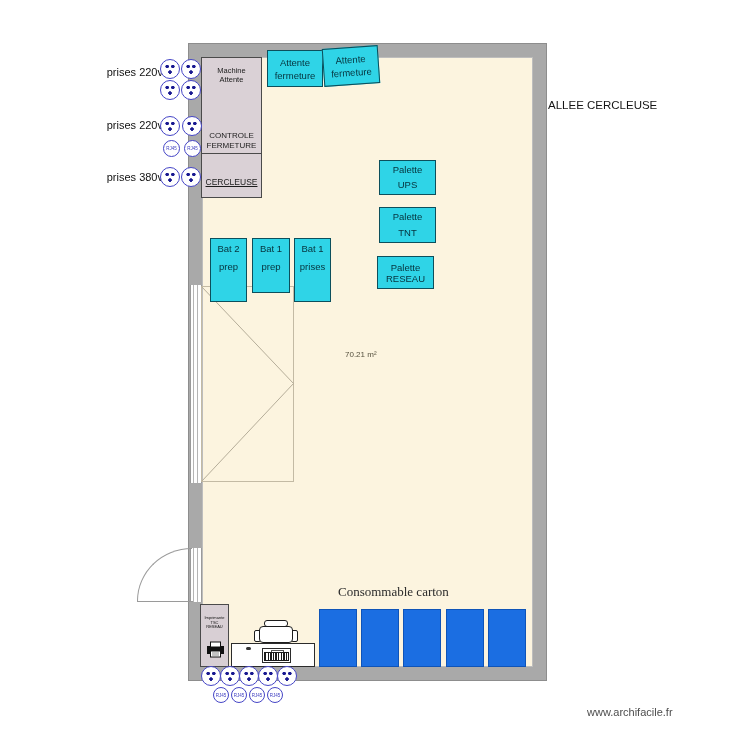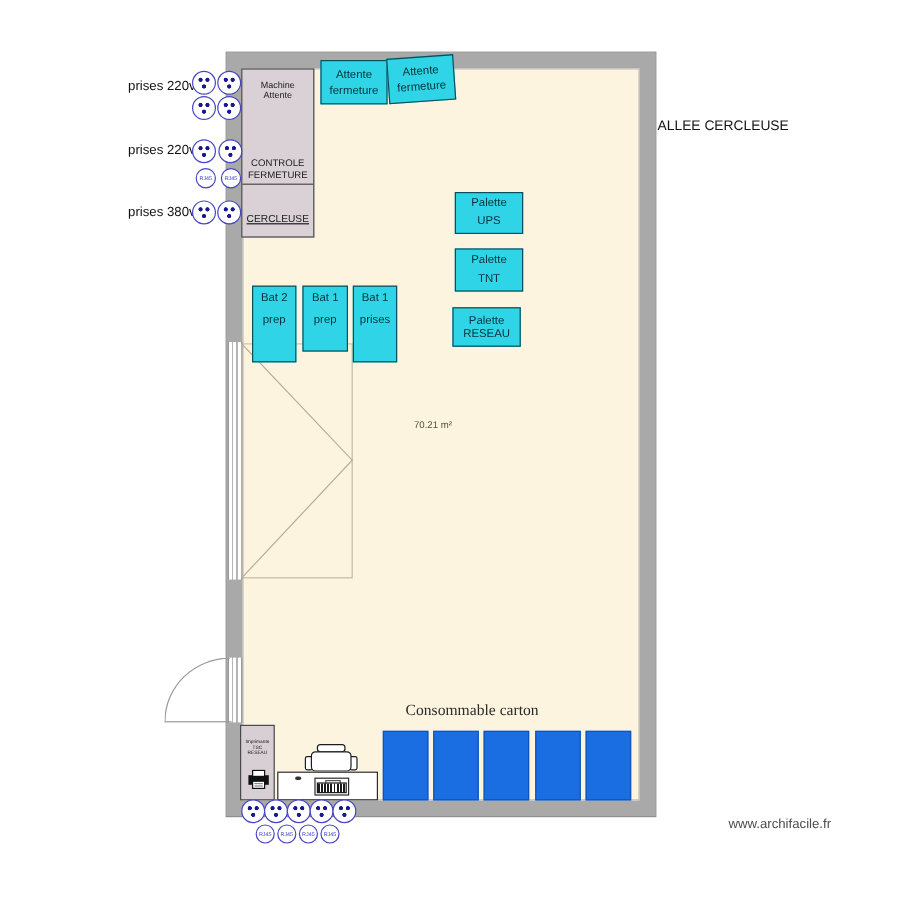--- a/index.html
+++ b/index.html
@@ -78,21 +78,21 @@
   .rj{width:17px;height:17px;border-radius:50%;background:#fff;
     border:1.4px solid var(--outlet-blue,#4545c6);color:#3c3cc0;font-size:4.5px;
     display:flex;align-items:center;justify-content:center;}
   .rj.small{width:16px;height:16px;}
 
   
   .outlet-label{width:65px;text-align:right;font-size:11px;color:#111;}
   .aisle{left:548px;top:99px;font-size:11.5px;color:#151515;}
   .area{left:345px;top:350px;font-size:8px;color:#55503e;}
   .consommable{left:338px;top:584px;font-size:13px;color:#2b2b2b;font-family:Liberation Serif, serif;}
-  .watermark{left:587px;top:681px;font-size:11px;color:#4d4d4d;margin-left:20px;}
+  .watermark{left:587px;top:706px;font-size:11px;color:#4d4d4d;}
 </style>
 </head>
 <body>
 
 <div id="plan">
 
   <div class="abs room"></div>
 
   <div class="abs opening" style="left:190px;top:285px;height:198px;"></div>
   <div class="abs opening" style="left:190px;top:548px;height:54px;"></div>

